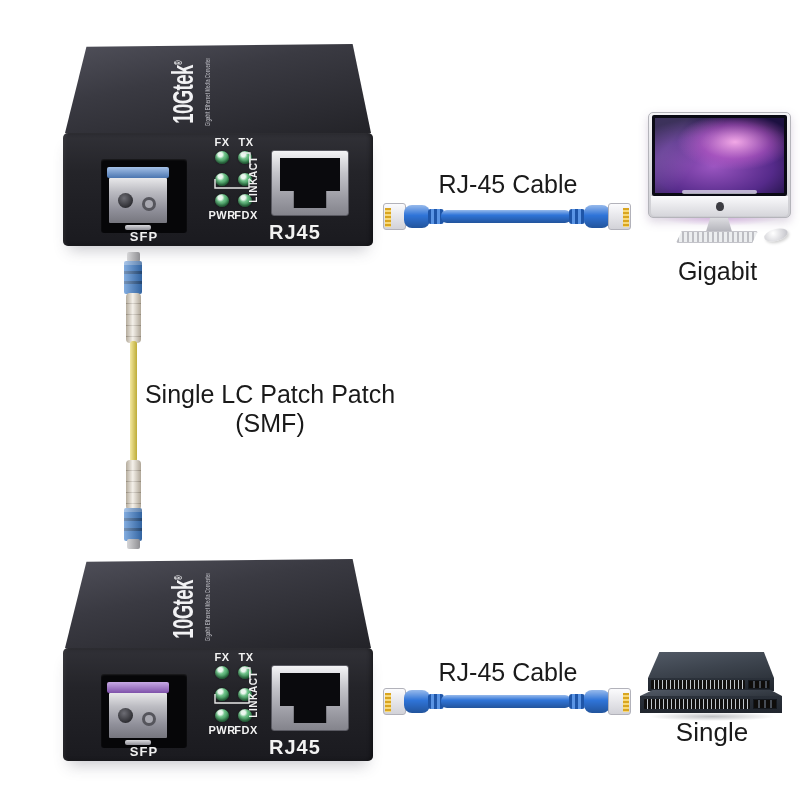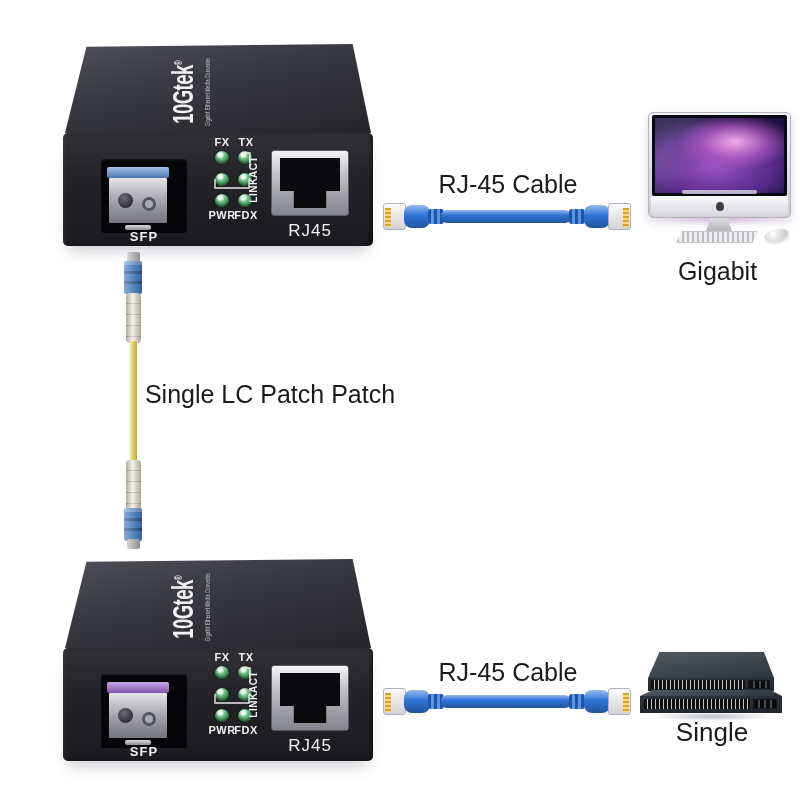--- a/index.html
+++ b/index.html
@@ -52,22 +52,22 @@
     background-image:radial-gradient(circle at 38% 28%,rgba(255,255,255,.9) 0 16%,rgba(255,255,255,.25) 34%,rgba(0,60,25,.35) 82%);}
   .led-lbl{position:absolute;color:#f2f2f2;font-size:11px;font-weight:bold;text-align:center;letter-spacing:.5px;}
   .led-side{position:absolute;width:34px;height:12px;transform:rotate(-90deg);
     font-size:10px;font-weight:bold;color:#f2f2f2;text-align:center;letter-spacing:.5px;line-height:12px;}
   .led-brackets{position:absolute;left:140px;top:12px;}
   .rj45-port{position:absolute;left:208px;top:17px;width:78px;height:66px;border-radius:3px;box-sizing:border-box;
     border:1px solid #5a5a62;
     background:linear-gradient(180deg,#f4f4f6 0%,#c3c3c9 35%,#9a9aa2 75%,#84848c 100%);}
   .rj45-hole{position:absolute;left:8px;top:7px;width:60px;height:50px;background:#0a0a0d;
     clip-path:polygon(0 0,100% 0,100% 66%,77% 66%,77% 100%,23% 100%,23% 66%,0 66%);}
-  .rj45-label{position:absolute;left:206px;top:88px;width:82px;text-align:center;
-    color:#f2f2f2;font-weight:normal;font-size:17px;letter-spacing:1px;}
+  .rj45-label{position:absolute;left:206px;top:88px;width:82px;
+    color:#f2f2f2;font-weight:bold;font-size:20px;letter-spacing:1px;}
 
   
   .lc-cap{position:absolute;width:13px;height:10px;border-radius:2px;
     background:linear-gradient(90deg,#d6d6d8,#8f8f93);}
   .lc-body{position:absolute;width:18px;height:33px;border-radius:2px;
     background-image:linear-gradient(90deg,rgba(255,255,255,.35),rgba(0,0,0,.22)),
       linear-gradient(180deg,rgba(255,255,255,.3) 0 12%,rgba(0,0,0,0) 12% 30%,rgba(0,0,0,.3) 30% 38%,rgba(0,0,0,0) 38% 62%,rgba(0,0,0,.3) 62% 70%,rgba(0,0,0,0) 70%);}
   .lc-boot{position:absolute;width:15px;height:50px;border-radius:4px;
     background-image:linear-gradient(90deg,rgba(120,110,95,.45),rgba(255,255,255,.55) 45%,rgba(120,110,95,.5)),
       repeating-linear-gradient(180deg,rgba(0,0,0,0) 0 10px,rgba(120,110,95,.55) 10px 11px);}
@@ -183,20 +183,21 @@
 <div class="lc-cap" style="left:127px;top:252px"></div>
 <div class="lc-body" style="left: 124px; top: 261px; background-color: rgb(64, 128, 206);"></div>
 <div class="lc-boot" style="left: 126px; top: 293px; background-color: rgb(231, 223, 208);"></div>
 <div class="fiber-line" style="left: 130px; top: 341px; height: 121px; background-color: rgb(232, 210, 67);"></div>
 <div class="lc-boot" style="left: 126px; top: 460px; background-color: rgb(231, 223, 208);"></div>
 <div class="lc-body" style="left: 124px; top: 508px; background-color: rgb(64, 128, 206);"></div>
 <div class="lc-cap" style="left:127px;top:539px"></div>
 
 <div class="lbl" style="left:120px;top:380px;width:300px;font-size:25px;line-height:29px">
   <div>Single LC Patch Patch</div>
+  <div>(SMF)</div>
 </div>
 
 <div class="lbl" style="left:408px;top:170px;width:200px;font-size:25px">RJ-45 Cable</div>
 <div class="eth-plug" style="left:383px;top:203px">
   <div class="eth-pins left"></div>
 </div>
 <div class="eth-boot" style="left: 404px; top: 205px; background-color: rgb(47, 116, 216);"></div>
 <div class="eth-ribs" style="left:428px;top:209px"></div>
 <div class="eth-line" style="left: 441px; top: 210px; width: 130px; background-color: rgb(47, 116, 216);"></div>
 <div class="eth-ribs" style="left:569px;top:209px"></div>

